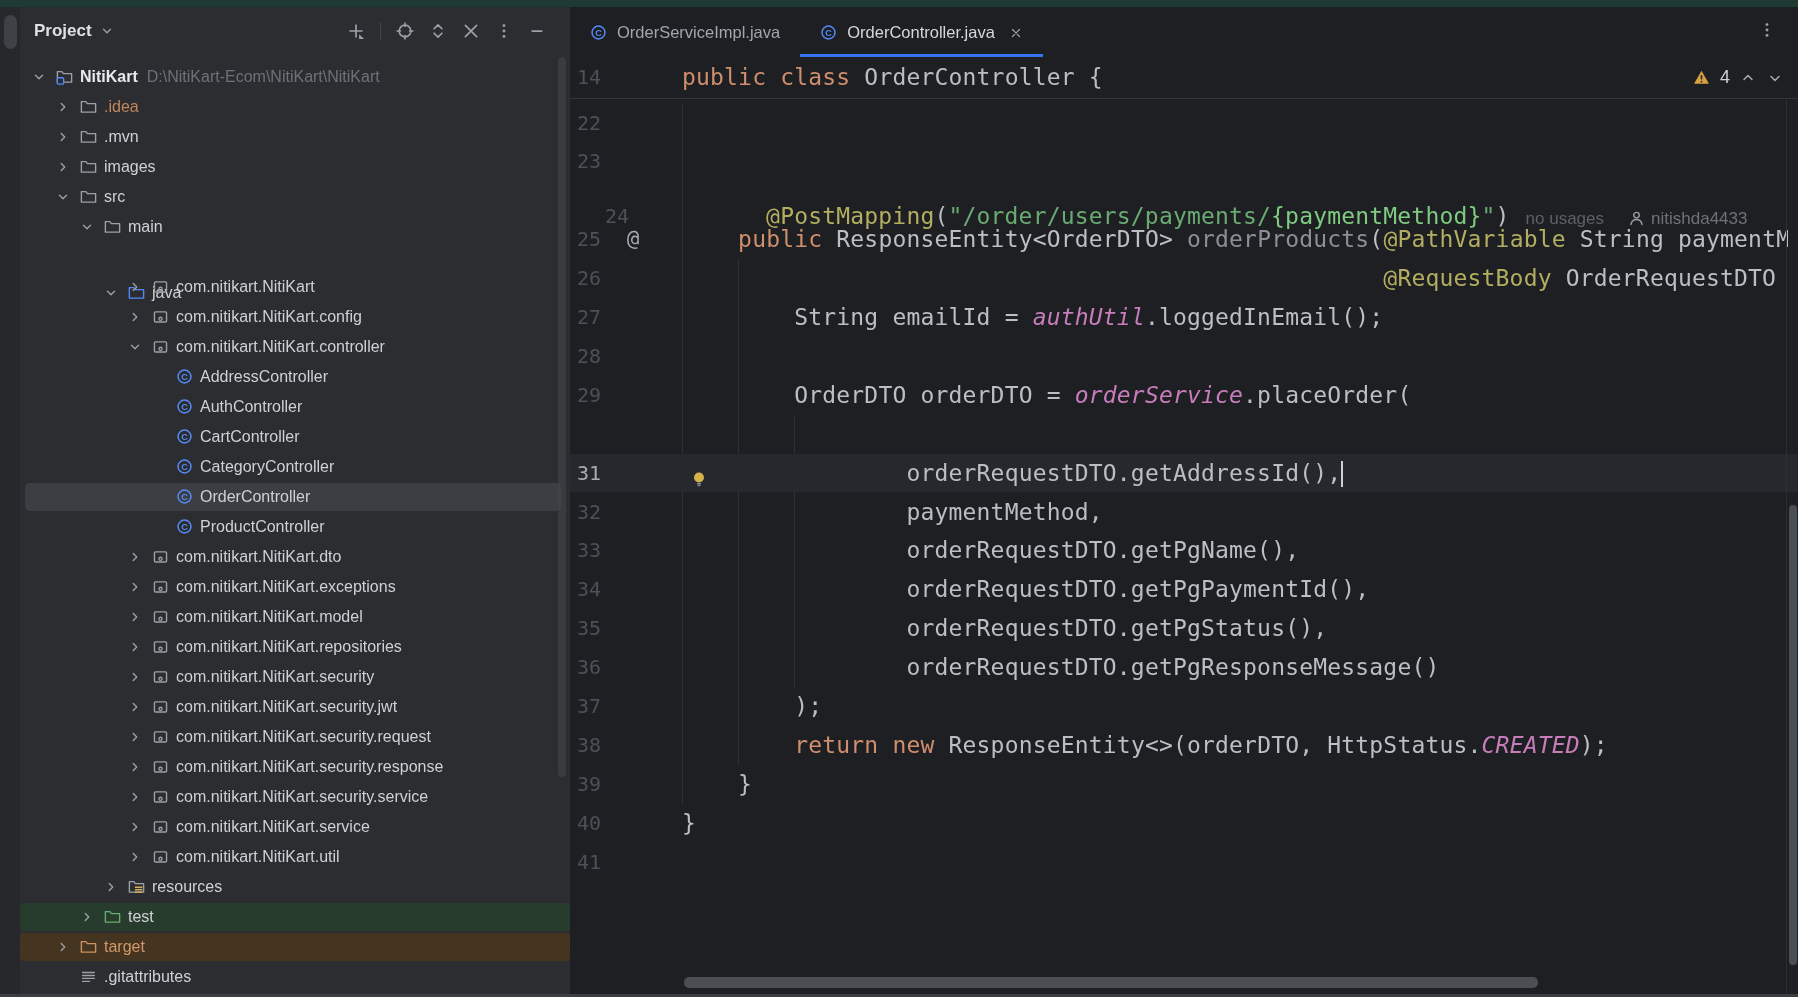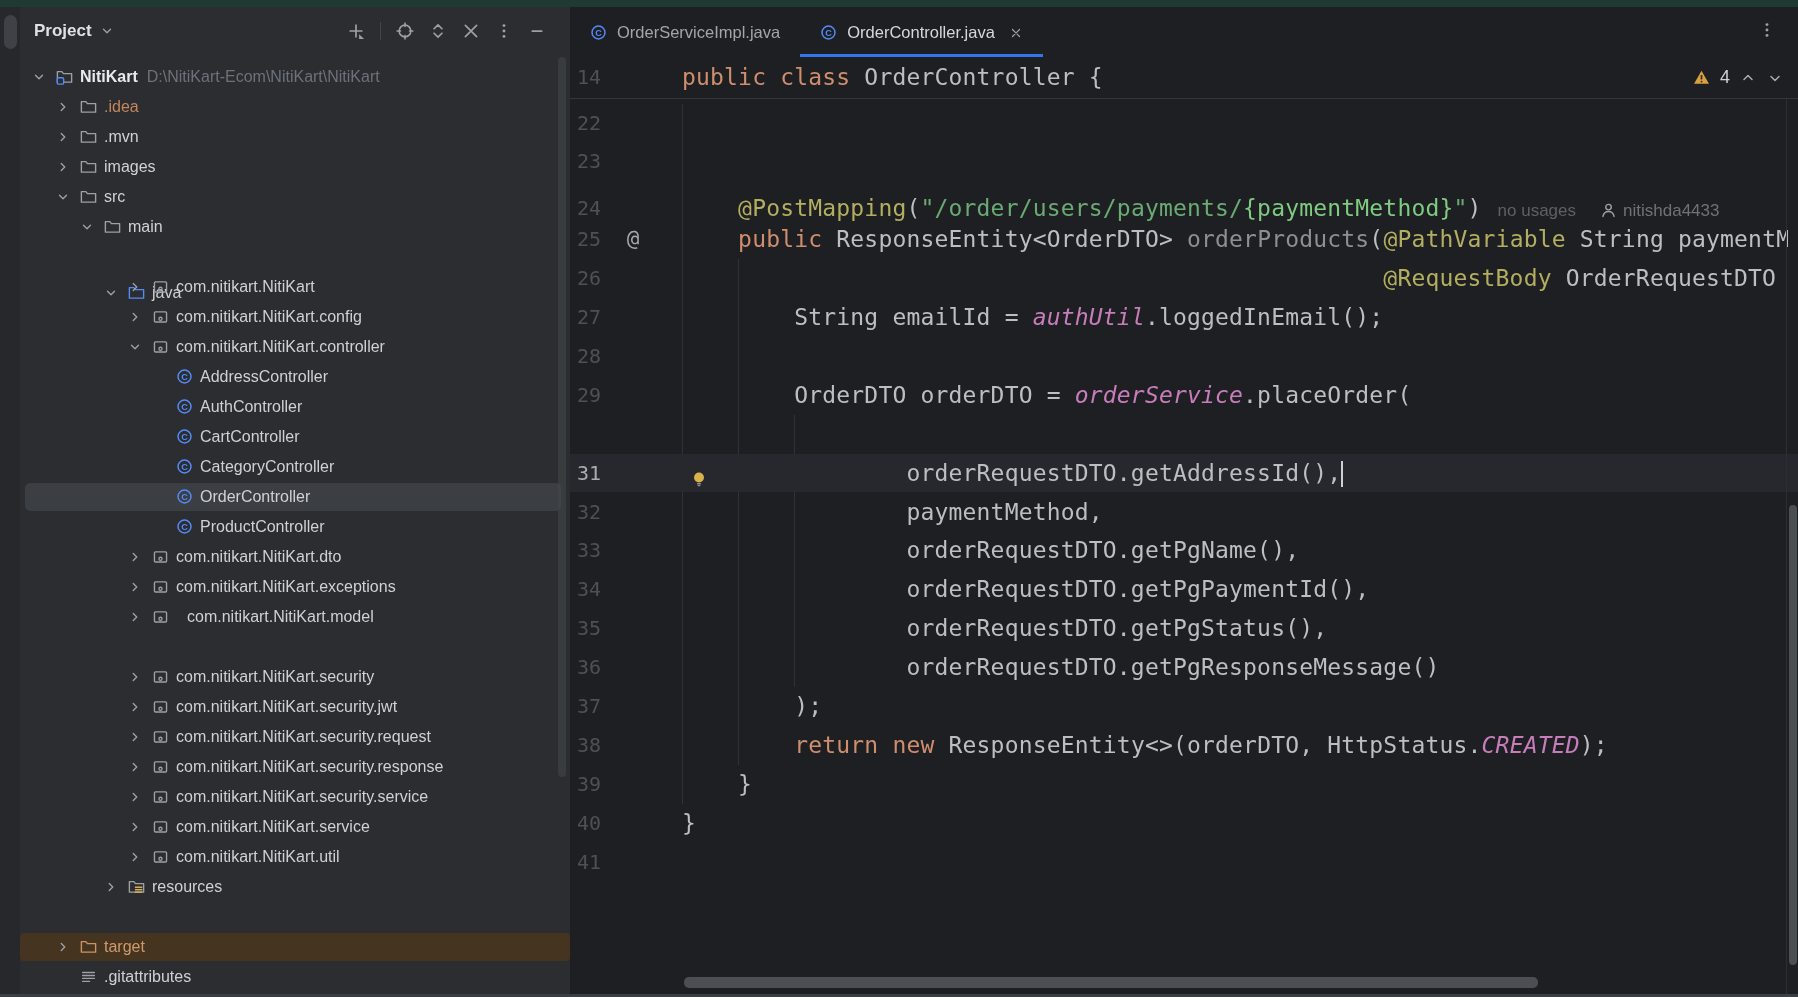--- a/index.html
+++ b/index.html
@@ -314,21 +314,32 @@
         </div>
         <div class="trow" style="top: 595px;">
           <div class="rowbg"></div>
           <span class="tchev" style="left: 108px;"><svg width="14" height="14" viewBox="0 0 16 16" fill="none" stroke-linecap="round" stroke-linejoin="round">
               <polyline points="6,4 10,8 6,12" stroke="#9da0a6" stroke-width="1.6"></polyline>
             </svg></span>
           <span class="ticon" style="left: 132px;"><svg width="17" height="17" viewBox="0 0 16 16" fill="none" stroke-linecap="round" stroke-linejoin="round">
               <rect x="2.3" y="3.6" width="11.4" height="9.6" rx="1" stroke="#9da0a6" stroke-width="1.3"></rect>
               <circle cx="8" cy="10.2" r="1.5" stroke="#9da0a6" stroke-width="1.2"></circle>
             </svg></span>
-          <span class="tlabel" style="left: 156px; margin-left: 11px;">com.nitikart.NitiKart.model</span>
+          <span class="tlabel" style="left: 156px;">com.nitikart.NitiKart.model</span>
+        </div>
+        <div class="trow" style="top: 625px;">
+          <div class="rowbg"></div>
+          <span class="tchev" style="left: 108px;"><svg width="14" height="14" viewBox="0 0 16 16" fill="none" stroke-linecap="round" stroke-linejoin="round">
+              <polyline points="6,4 10,8 6,12" stroke="#9da0a6" stroke-width="1.6"></polyline>
+            </svg></span>
+          <span class="ticon" style="left: 132px;"><svg width="17" height="17" viewBox="0 0 16 16" fill="none" stroke-linecap="round" stroke-linejoin="round">
+              <rect x="2.3" y="3.6" width="11.4" height="9.6" rx="1" stroke="#9da0a6" stroke-width="1.3"></rect>
+              <circle cx="8" cy="10.2" r="1.5" stroke="#9da0a6" stroke-width="1.2"></circle>
+            </svg></span>
+          <span class="tlabel" style="left: 156px;">com.nitikart.NitiKart.repositories</span>
         </div>
         <div class="trow" style="top: 655px;">
           <div class="rowbg"></div>
           <span class="tchev" style="left: 108px;"><svg width="14" height="14" viewBox="0 0 16 16" fill="none" stroke-linecap="round" stroke-linejoin="round">
               <polyline points="6,4 10,8 6,12" stroke="#9da0a6" stroke-width="1.6"></polyline>
             </svg></span>
           <span class="ticon" style="left: 132px;"><svg width="17" height="17" viewBox="0 0 16 16" fill="none" stroke-linecap="round" stroke-linejoin="round">
               <rect x="2.3" y="3.6" width="11.4" height="9.6" rx="1" stroke="#9da0a6" stroke-width="1.3"></rect>
               <circle cx="8" cy="10.2" r="1.5" stroke="#9da0a6" stroke-width="1.2"></circle>
             </svg></span>
@@ -405,20 +416,30 @@
           <span class="tchev" style="left: 84px;"><svg width="14" height="14" viewBox="0 0 16 16" fill="none" stroke-linecap="round" stroke-linejoin="round">
               <polyline points="6,4 10,8 6,12" stroke="#9da0a6" stroke-width="1.6"></polyline>
             </svg></span>
           <span class="ticon" style="left: 108px;"><svg width="17" height="17" viewBox="0 0 16 16" fill="none" stroke-linecap="round" stroke-linejoin="round">
               <path d="M1.3 3.4h4.2l1.5 1.9h7.7v8H1.3z" stroke="#9da0a6" stroke-width="1.3"></path>
               <rect x="6.5" y="8" width="7" height="1.4" fill="#d3ae5a"></rect>
               <rect x="6.5" y="10.3" width="7" height="1.4" fill="#d3ae5a"></rect>
               <rect x="6.5" y="12.6" width="7" height="1.4" fill="#d3ae5a"></rect>
             </svg></span>
           <span class="tlabel" style="left: 132px;">resources</span>
+        </div>
+        <div class="trow test" style="top: 895px;">
+          <div class="rowbg"></div>
+          <span class="tchev" style="left: 60px;"><svg width="14" height="14" viewBox="0 0 16 16" fill="none" stroke-linecap="round" stroke-linejoin="round">
+              <polyline points="6,4 10,8 6,12" stroke="#9da0a6" stroke-width="1.6"></polyline>
+            </svg></span>
+          <span class="ticon" style="left: 84px;"><svg width="17" height="17" viewBox="0 0 16 16" fill="none" stroke-linecap="round" stroke-linejoin="round">
+              <path d="M1.3 3.4h4.2l1.5 1.9h7.7v8H1.3z" stroke="#6aab73" stroke-width="1.3"></path>
+            </svg></span>
+          <span class="tlabel" style="left: 108px;">test</span>
         </div>
         <div class="trow target" style="top: 925px;">
           <div class="rowbg"></div>
           <span class="tchev" style="left: 36px;"><svg width="14" height="14" viewBox="0 0 16 16" fill="none" stroke-linecap="round" stroke-linejoin="round">
               <polyline points="6,4 10,8 6,12" stroke="#9da0a6" stroke-width="1.6"></polyline>
             </svg></span>
           <span class="ticon" style="left: 60px;"><svg width="17" height="17" viewBox="0 0 16 16" fill="none" stroke-linecap="round" stroke-linejoin="round">
               <path d="M1.3 3.4h4.2l1.5 1.9h7.7v8H1.3z" stroke="#cf9265" stroke-width="1.3"></path>
             </svg></span>
           <span class="tlabel orange2" style="left: 84px;">target</span>
@@ -493,21 +514,21 @@
         <div class="guide" style="left: 167.62px; top: 252.1px; height: 505.7px;"></div>
         <div class="guide" style="left: 223.74px; top: 407.7px; height: 272.3px;"></div>
         <div class="line-row" style="top: 96.5px;">
           <span class="gnum">22</span>
           <span class="codetext"></span>
         </div>
         <div class="line-row" style="top: 135.4px;">
           <span class="gnum">23</span>
           <span class="codetext"></span>
         </div>
-        <div class="line-row" style="top: 182px;">
+        <div class="line-row" style="top: 190px; margin-left: 28px;">
           <span class="gnum">24</span>
           <span class="codetext"><span>    </span><span class="s-ann">@PostMapping</span><span class="s-def">(</span><span class="s-str">"/order/users/payments/</span><span class="s-strv">{paymentMethod}</span><span class="s-str">"</span><span class="s-def">)</span><span class="hint">no usages</span><span class="hint author"><span class="picon"><svg width="17" height="17" viewBox="0 0 16 16" fill="none" stroke-linecap="round" stroke-linejoin="round">
                   <circle cx="8" cy="4.8" r="2.6" stroke="#9da0a6" stroke-width="1.3"></circle>
                   <path d="M2.8 13.6c.6-3.2 2.6-4.7 5.2-4.7s4.6 1.5 5.2 4.7" stroke="#9da0a6" stroke-width="1.3"></path>
                 </svg></span><span>nitishda4433</span></span></span>
         </div>
         <div class="line-row" style="top: 213.2px;">
           <span class="gnum">25</span>
           <span class="gicon-at">@</span>
           <span class="codetext"><span>    </span><span class="s-kw">public </span><span class="s-def">ResponseEntity&lt;OrderDTO&gt; </span><span class="s-dim">orderProducts</span><span class="s-def">(</span><span class="s-ann">@PathVariable </span><span class="s-def">String paymentMethod,</span></span>

